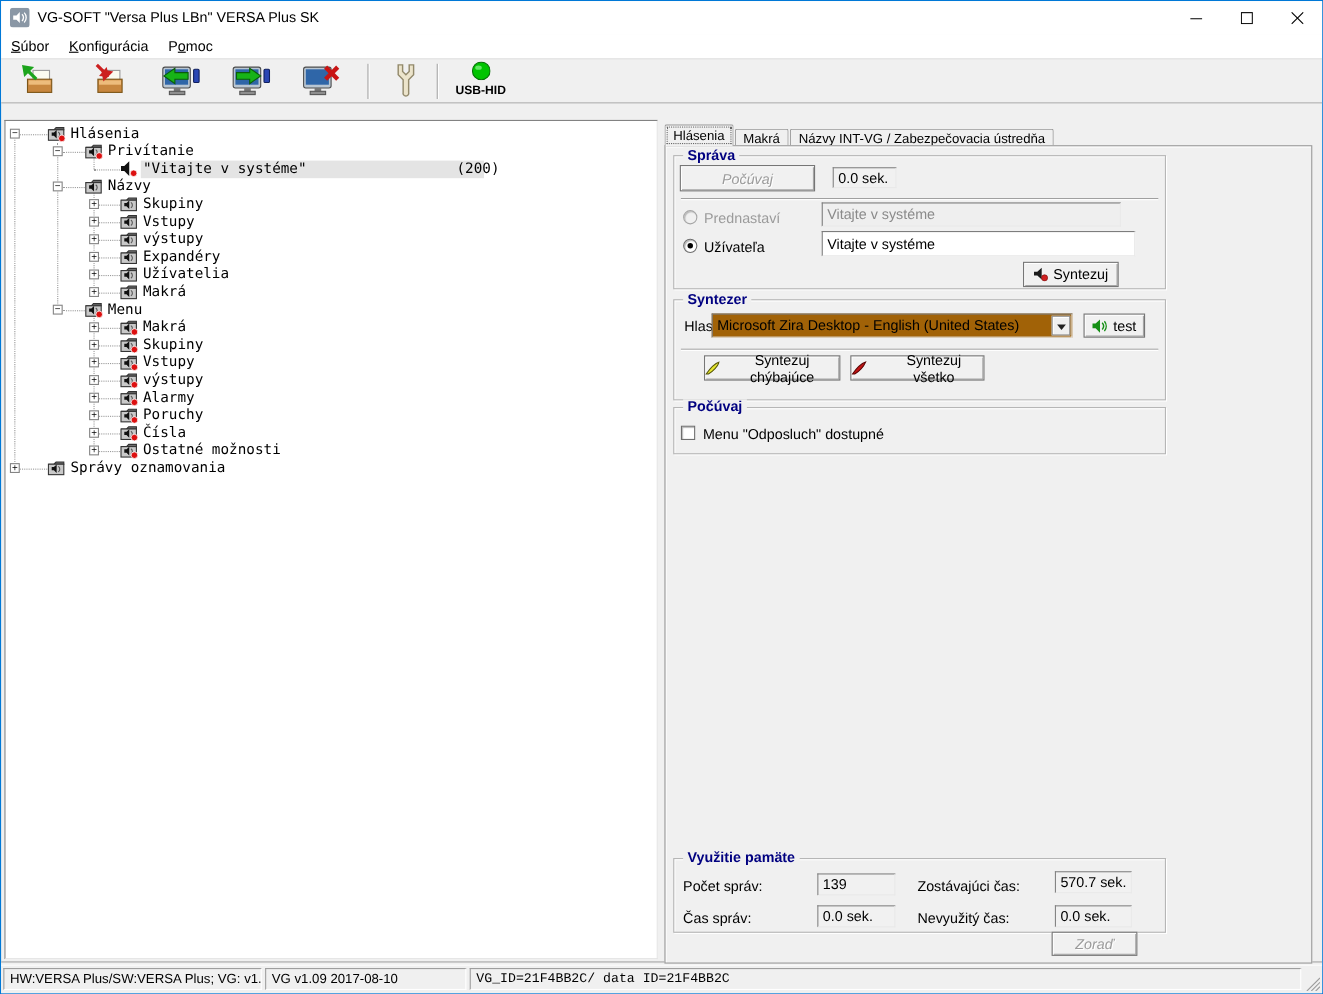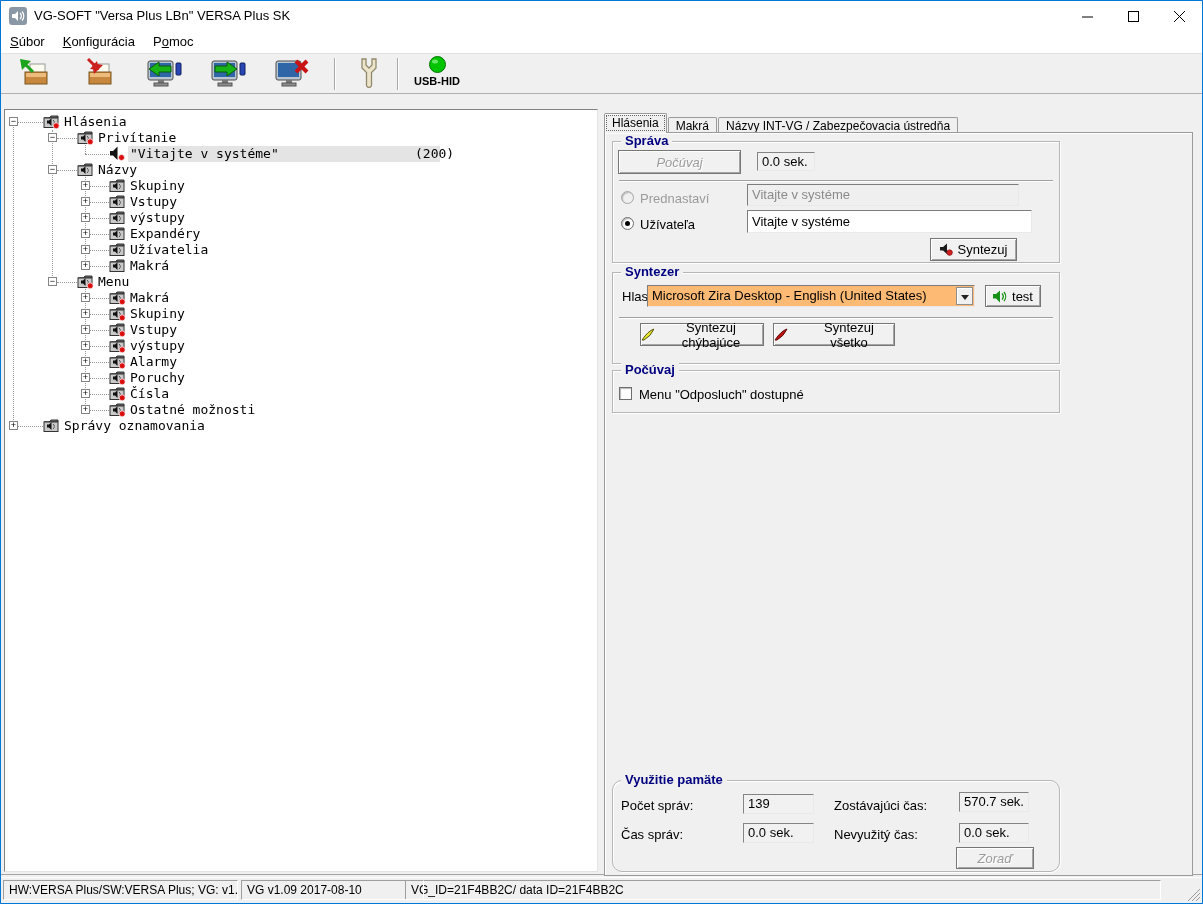--- a/index.html
+++ b/index.html
@@ -65,21 +65,21 @@
           font-size:13px; color:#000; padding-left:4px; font-family:"Liberation Sans",sans-serif; }
   .edit.disabled { background:#efefef; color:#8a8a8a; }
   .radio { position:absolute; width:13px; height:13px; border-radius:50%; background:#fff;
            border:1px solid #6e6e6e; box-shadow:inset 1px 1px 1px #b9b9b9; }
   .radio.checked::after { content:""; position:absolute; left:3px; top:3px; width:5px; height:5px; border-radius:50%; background:#000; }
   .radio.disabled { background:#f0f0f0; border-color:#a5a5a5; }
   .ctl-label { position:absolute; font-size:13px; color:#000; white-space:nowrap; }
   .ctl-label.disabled { color:#9b9b9b; }
   .checkbox { position:absolute; width:13px; height:13px; background:#fff; border:1px solid #6e6e6e;
               box-shadow:inset 1px 1px 1px #b9b9b9; }
-  .combo { position:absolute; background:#fdba74; border:1px solid; border-color:#7d7d7d #e9e9e9 #e9e9e9 #7d7d7d; }
+  .combo { position:absolute; background:#a16207; border:1px solid; border-color:#7d7d7d #e9e9e9 #e9e9e9 #7d7d7d; }
   .combo .val { position:absolute; left:4px; top:2px; font-size:13px; color:#000; white-space:nowrap; }
   .combo .drop { position:absolute; right:1px; top:1px; bottom:1px; width:17px; background:#f0f0f0;
                  border:1px solid #8e8e8e; box-shadow:inset 1px 1px 0 #fff; }
   .combo .drop::after { content:""; position:absolute; left:4px; top:7px; width:0; height:0;
                         border:4px solid transparent; border-top:5px solid #222; }
   
   .prestatus { position:absolute; left:0; right:0; bottom:25px; height:4px; background:#f0f0f0;
                border-top:1px solid #a5a5a5; border-bottom:1px solid #ffffff; }
   .statusbar { position:absolute; left:0; right:0; bottom:0; height:25px; background:#f0f0f0; }
   .spanel { position:absolute; top:2px; height:20px; border:1px solid; border-color:#9e9e9e #ffffff #ffffff #9e9e9e;
@@ -472,39 +472,39 @@
         <span>Syntezuj všetko</span>
         </div>
     </div>
 
     <div class="group" style="left:7px; top:237px; width:448px; height:43px;">
       <span class="gtitle">Počúvaj</span>
       <span class="checkbox" style="left:6px; top:16px;"></span>
       <span class="ctl-label" style="left:26px; top:16px;">Menu "Odposluch" dostupné</span>
     </div>
 
-    <div class="group" style="left:7px; top:647px; width:448px; height:92px;border-radius:10px;">
+    <div class="group" style="left:7px; top:647px; width:448px; height:68px;">
       <span class="gtitle">Využitie pamäte</span>
       <span class="ctl-label" style="left:8px; top:17px;">Počet správ:</span>
       <div class="panel-sunken" style="left:130px; top:13px; width:71px; height:20px;">139</div>
       <span class="ctl-label" style="left:221px; top:17px;">Zostávajúci čas:</span>
       <div class="panel-sunken" style="left:346px; top:11px; width:70px; height:20px;">570.7 sek.</div>
       <span class="ctl-label" style="left:8px; top:46px;">Čas správ:</span>
       <div class="panel-sunken" style="left:130px; top:42px; width:71px; height:20px;">0.0 sek.</div>
       <span class="ctl-label" style="left:221px; top:46px;">Nevyužitý čas:</span>
       <div class="panel-sunken" style="left:346px; top:42px; width:70px; height:20px;">0.0 sek.</div>
       <div class="btn disabled" style="left:343px; top:66px; width:78px; height:22px;">
         <span>Zoraď</span>
         </div>
     </div>
   </div>
 
   <div class="prestatus"></div>
   <div class="statusbar" id="statusbar">
-      <span class="spanel" style="left: 404px; width: 756px;">VG_ID=21F4BB2C/ data ID=21F4BB2C</span>
+      <span class="spanel" style="left: 426px; width: 756px; font-family: Liberation Mono, monospace;">VG_ID=21F4BB2C/ data ID=21F4BB2C</span>
       <span class="spanel" style="left: 240px; width: 183px;">VG v1.09 2017-08-10</span>
       <span class="spanel" style="left: 2px; width: 235px;">HW:VERSA Plus/SW:VERSA Plus; VG: v1.09</span>
     <span class="grip">
       <svg width="14" height="14">
           <line x1="2" y1="14" x2="14" y2="2" stroke="#9a9a9a"></line>
           <line x1="6" y1="14" x2="14" y2="6" stroke="#9a9a9a"></line>
           <line x1="10" y1="14" x2="14" y2="10" stroke="#9a9a9a"></line>
         </svg>
     </span>
   </div>

